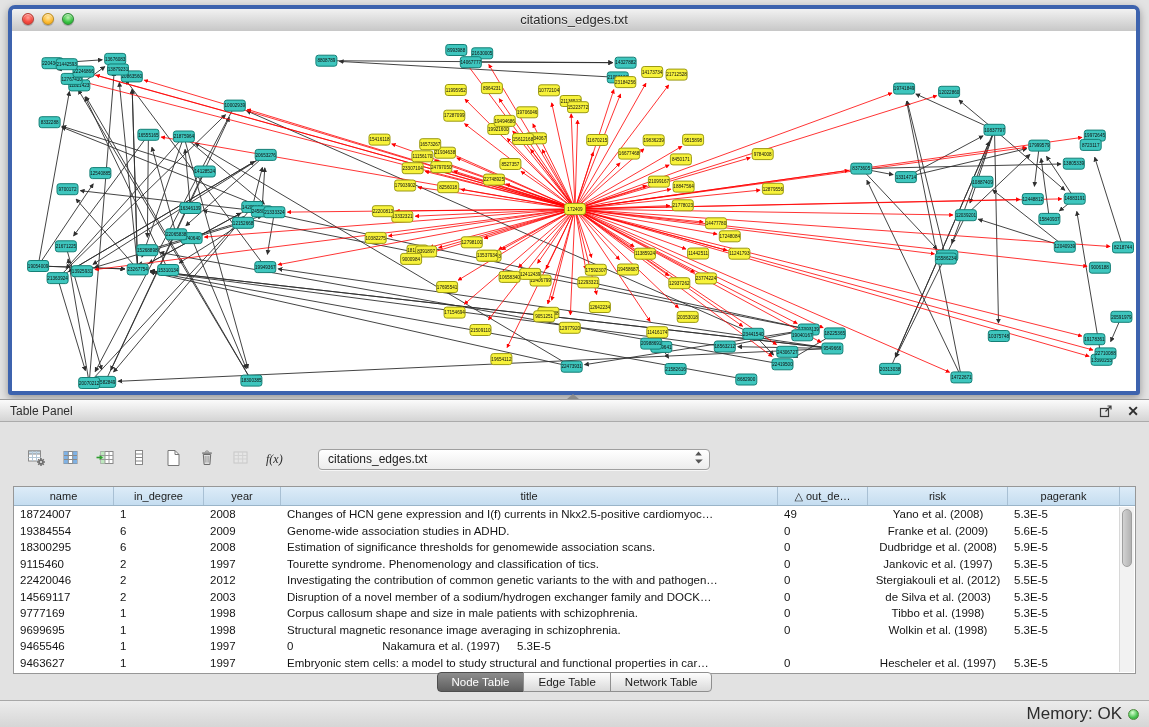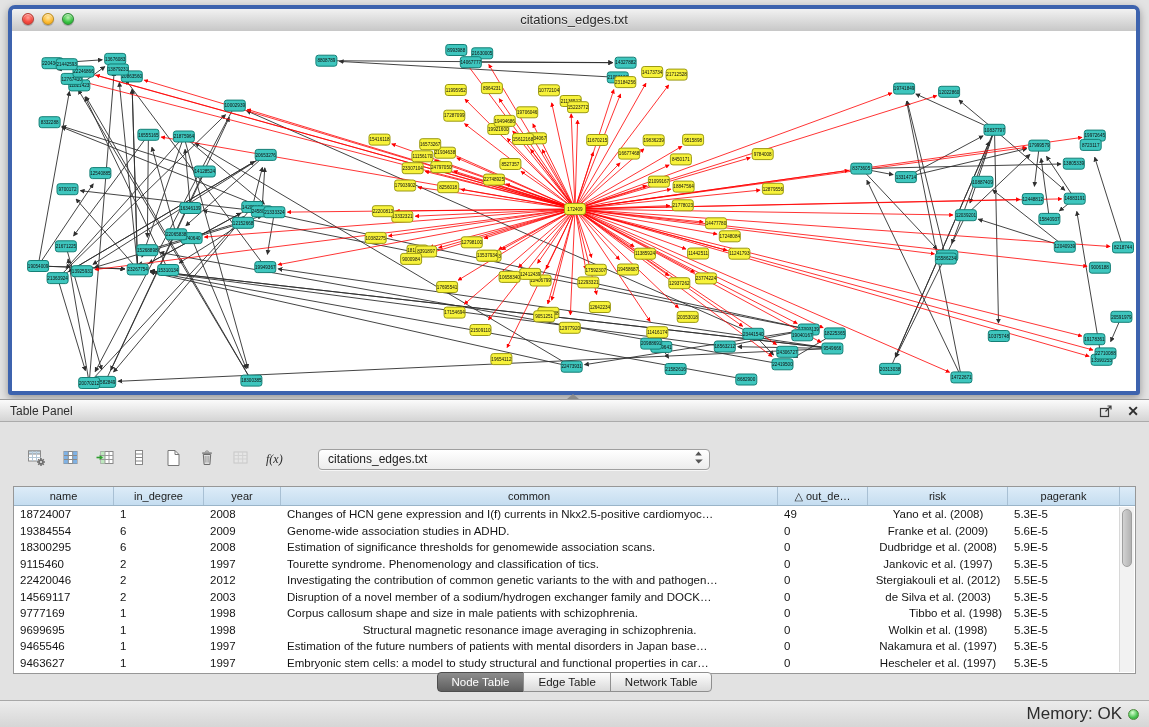--- a/index.html
+++ b/index.html
@@ -966,21 +966,21 @@
               <path d="M4.5 13.5L1.2 9.5h7.6z" fill="#555"></path>
             </svg></span>
         </div>
       </div>
 
     <div class="table-wrap">
       <div class="thead" id="table-head">
           <div class="th" style="width: 100px;">name</div>
           <div class="th" style="width: 90px;">in_degree</div>
           <div class="th" style="width: 77px;">year</div>
-          <div class="th" style="width: 497px;">common</div>
+          <div class="th" style="width: 497px;">title</div>
           <div class="th" style="width: 90px;">△ out_de…</div>
           <div class="th" style="width: 140px;">risk</div>
           <div class="th" style="width: 112px;">pagerank</div>
           <div class="th filler" style="width: 15px;"></div>
         </div>
       <div class="tbody" id="table-body">
           <div class="tr">
             <div class="td td-name" style="width: 100px;">18724007</div>
             <div class="td td-in_degree" style="width: 90px;">1</div>
             <div class="td td-year" style="width: 77px;">2008</div>
@@ -1033,37 +1033,36 @@
             <div class="td td-out_degree" style="width: 90px;">0</div>
             <div class="td td-short" style="width: 140px;">de Silva et al. (2003)</div>
             <div class="td td-pagerank" style="width: 112px;">5.3E-5</div>
           </div>
           <div class="tr">
             <div class="td td-name" style="width: 100px;">9777169</div>
             <div class="td td-in_degree" style="width: 90px;">1</div>
             <div class="td td-year" style="width: 77px;">1998</div>
             <div class="td td-title" style="width: 497px;">Corpus callosum shape and size in male patients with schizophrenia.</div>
             <div class="td td-out_degree" style="width: 90px;">0</div>
-            <div class="td td-short" style="width: 140px; text-align: right;">Tibbo et al. (1998)</div>
+            <div class="td td-short" style="width: 140px;">Tibbo et al. (1998)</div>
             <div class="td td-pagerank" style="width: 112px;">5.3E-5</div>
           </div>
           <div class="tr">
             <div class="td td-name" style="width: 100px;">9699695</div>
             <div class="td td-in_degree" style="width: 90px;">1</div>
             <div class="td td-year" style="width: 77px;">1998</div>
-            <div class="td td-title" style="width: 497px; text-align: center;">Structural magnetic resonance image averaging in schizophrenia.</div>
+            <div class="td td-title" style="width: 497px;">Structural magnetic resonance image averaging in schizophrenia.</div>
             <div class="td td-out_degree" style="width: 90px;">0</div>
             <div class="td td-short" style="width: 140px;">Wolkin et al. (1998)</div>
             <div class="td td-pagerank" style="width: 112px;">5.3E-5</div>
           </div>
           <div class="tr">
             <div class="td td-name" style="width: 100px;">9465546</div>
             <div class="td td-in_degree" style="width: 90px;">1</div>
             <div class="td td-year" style="width: 77px;">1997</div>
-            <div class="td td-title" style="width: 497px;">Estimation of the future numbers of patients with mental disorders in Japan base…</div>
             <div class="td td-out_degree" style="width: 90px;">0</div>
             <div class="td td-short" style="width: 140px;">Nakamura et al. (1997)</div>
             <div class="td td-pagerank" style="width: 112px;">5.3E-5</div>
           </div>
           <div class="tr">
             <div class="td td-name" style="width: 100px;">9463627</div>
             <div class="td td-in_degree" style="width: 90px;">1</div>
             <div class="td td-year" style="width: 77px;">1997</div>
             <div class="td td-title" style="width: 497px;">Embryonic stem cells: a model to study structural and functional properties in car…</div>
             <div class="td td-out_degree" style="width: 90px;">0</div>

